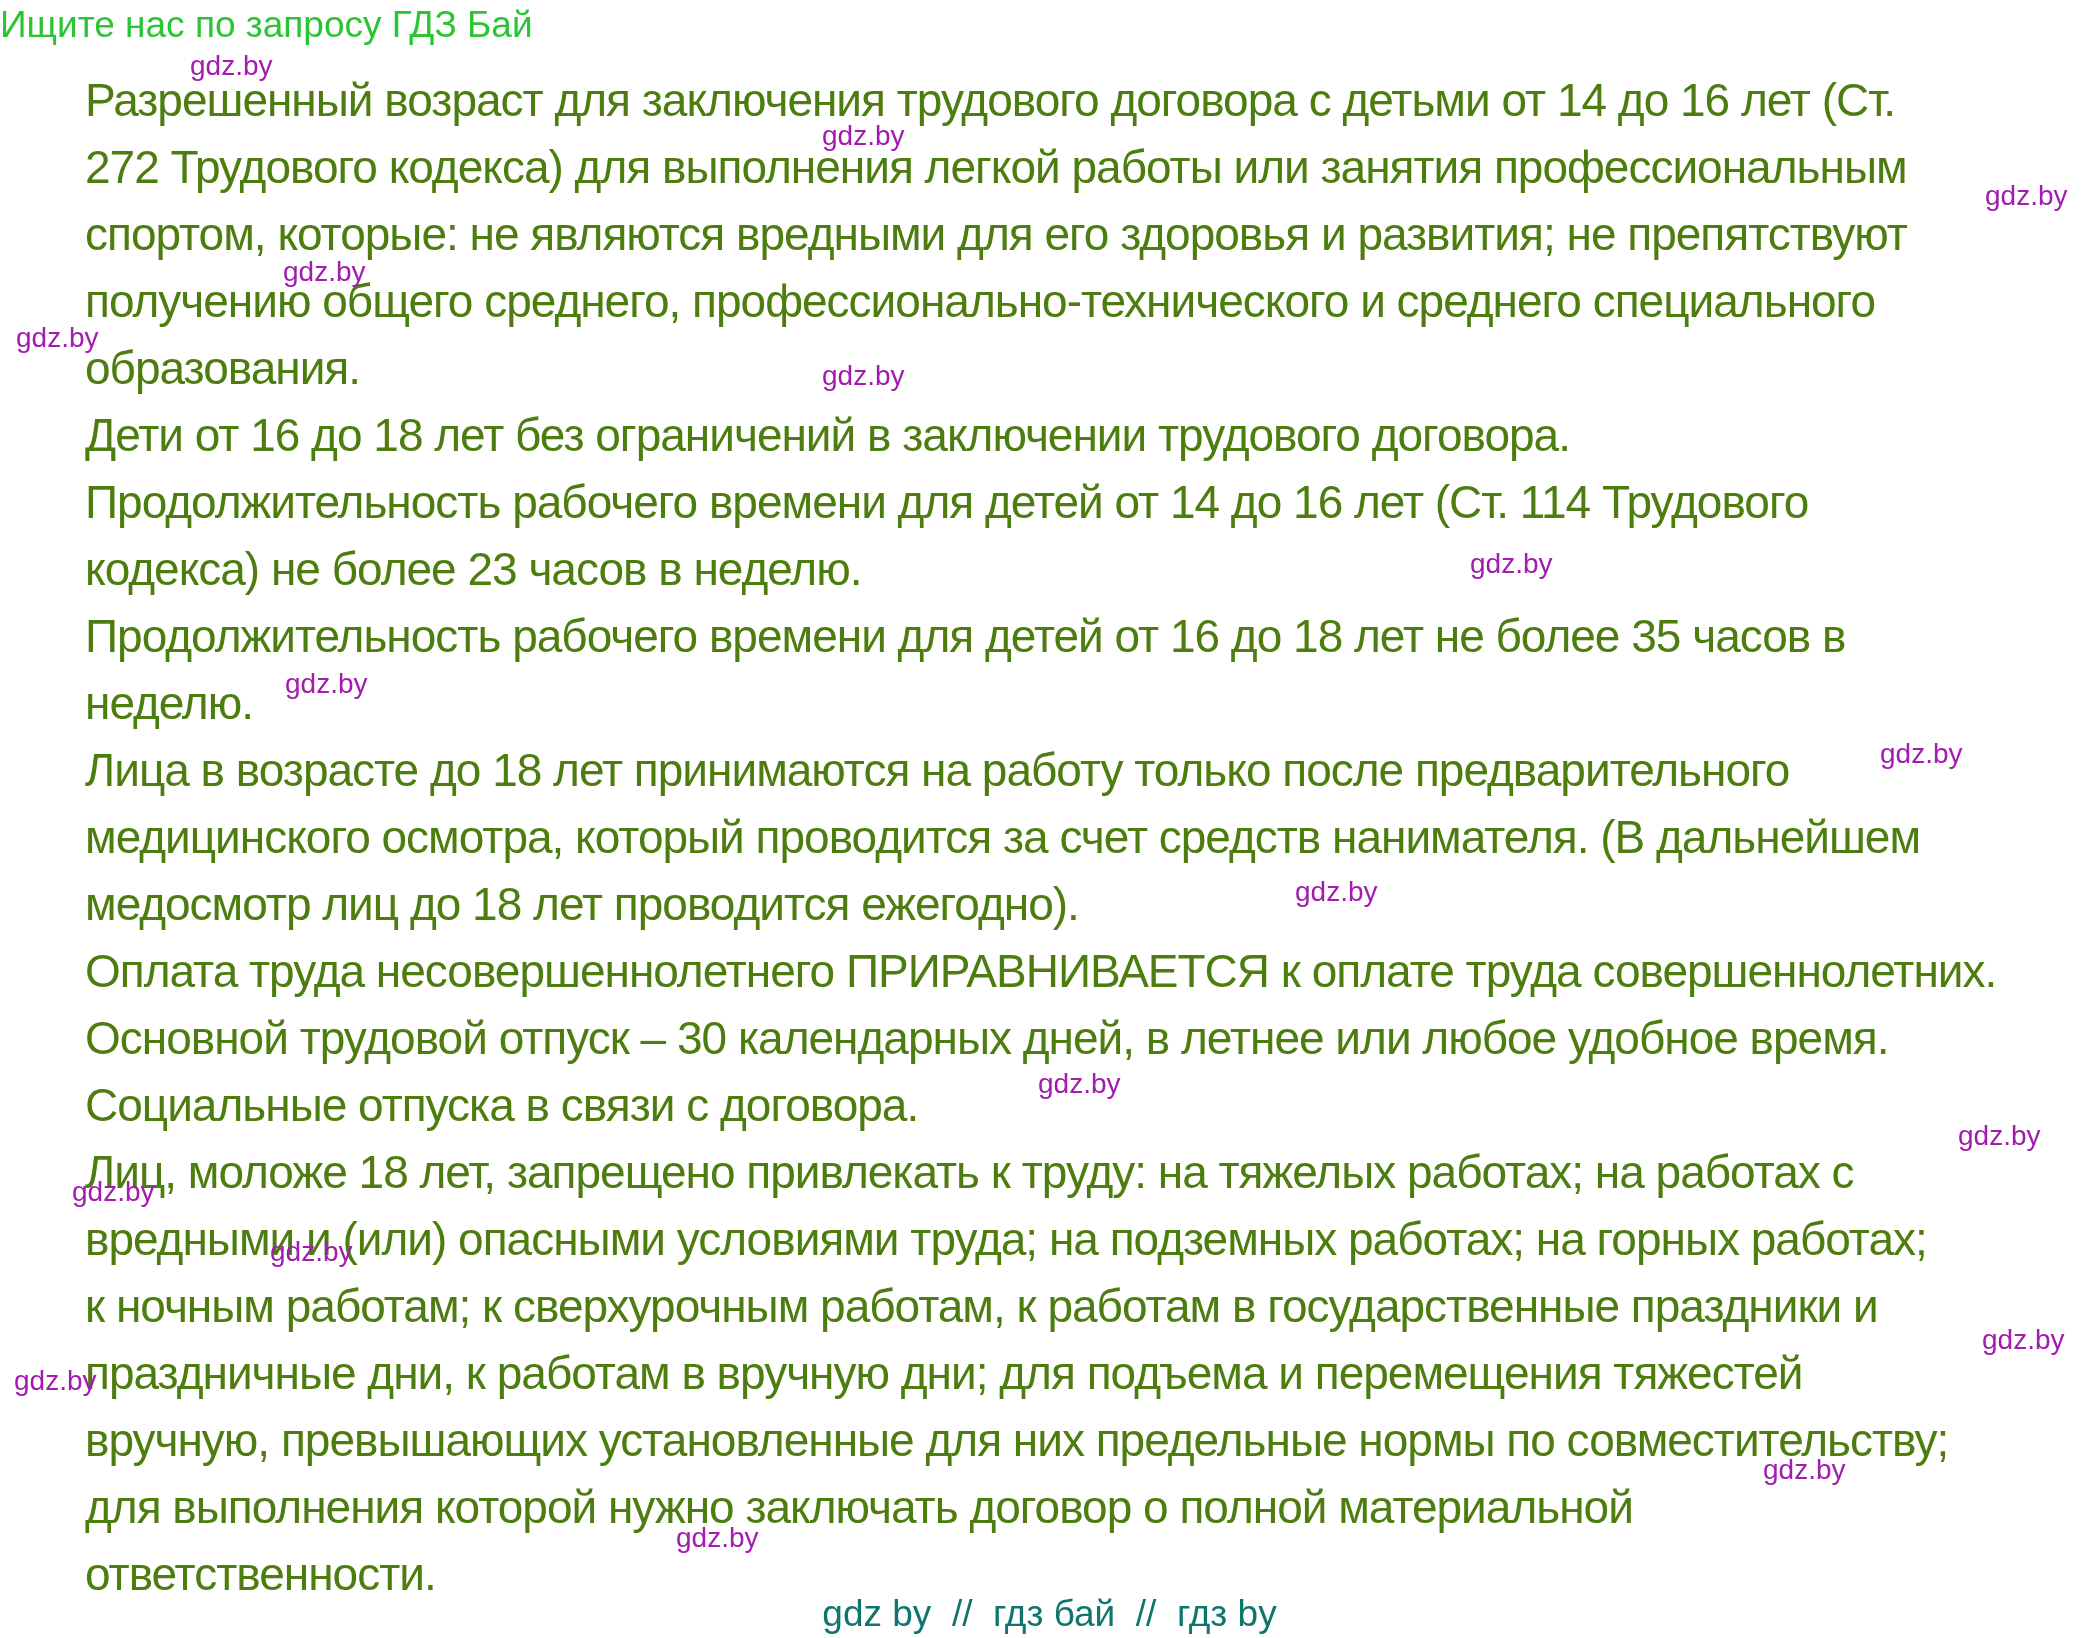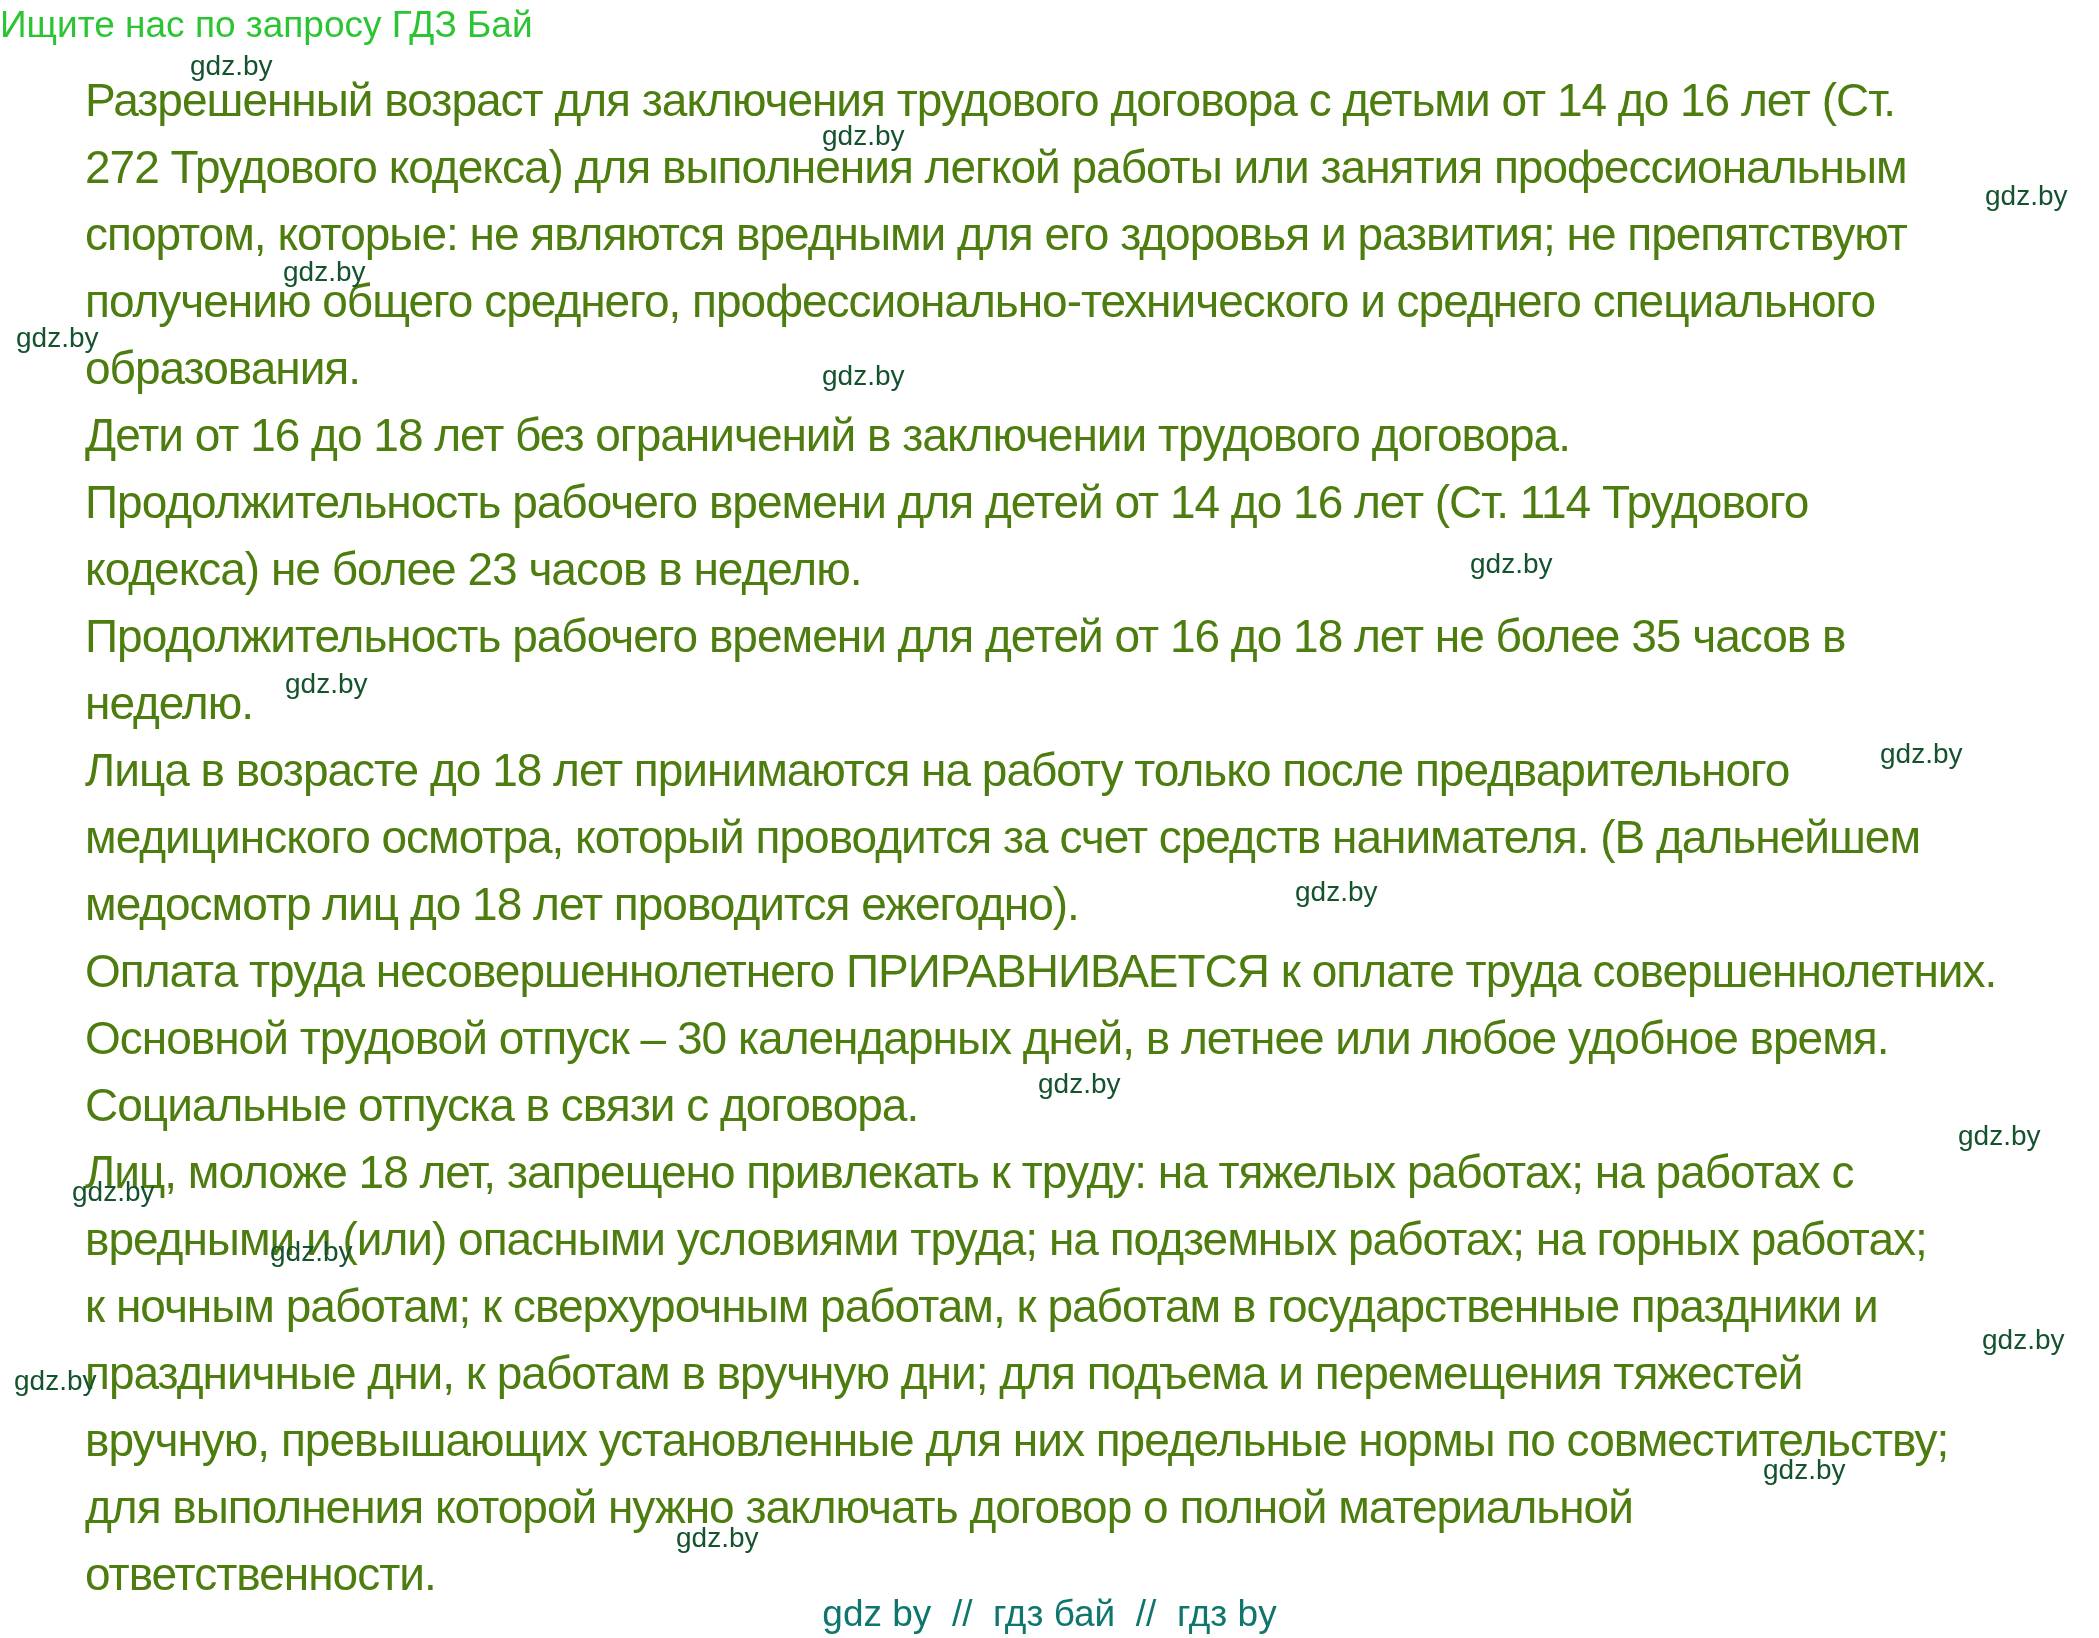--- a/index.html
+++ b/index.html
@@ -31,21 +31,21 @@
     line-height: 67px;
     font-size: 46px;
     letter-spacing: -1px;
     white-space: nowrap;
     color: #4d7c0f;
   }
   .wm {
     position: absolute;
     font-size: 28px;
     letter-spacing: 0;
-    color: #14532d;
+    color: #a21caf;
     white-space: nowrap;
   }
   .promo-footer {
     position: absolute;
     top: 1593px;
     left: 0;
     width: 100%;
     text-align: center;
     font-size: 37px;
     white-space: pre;

